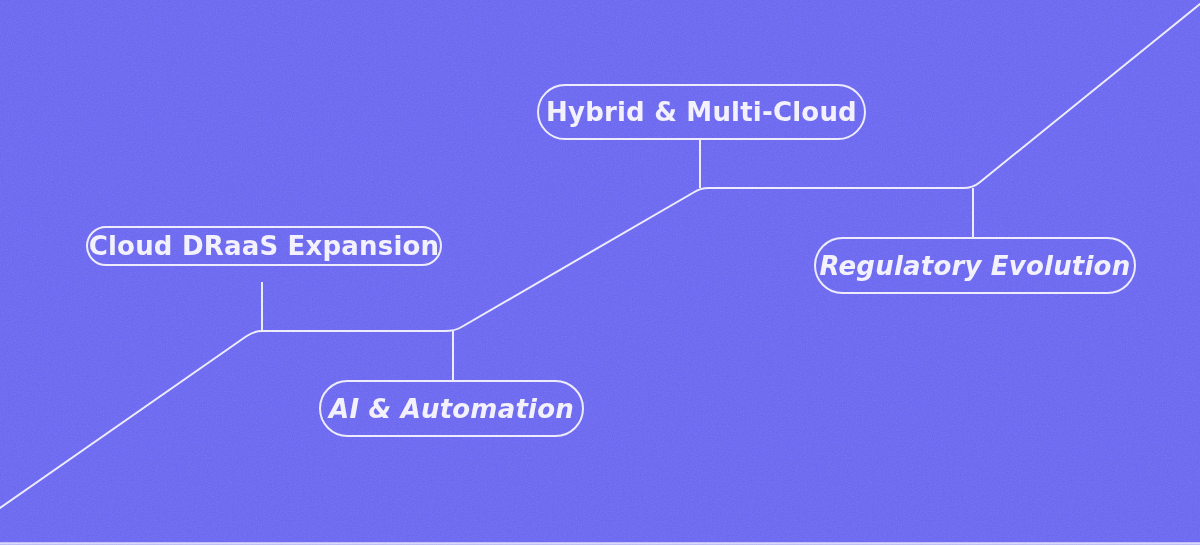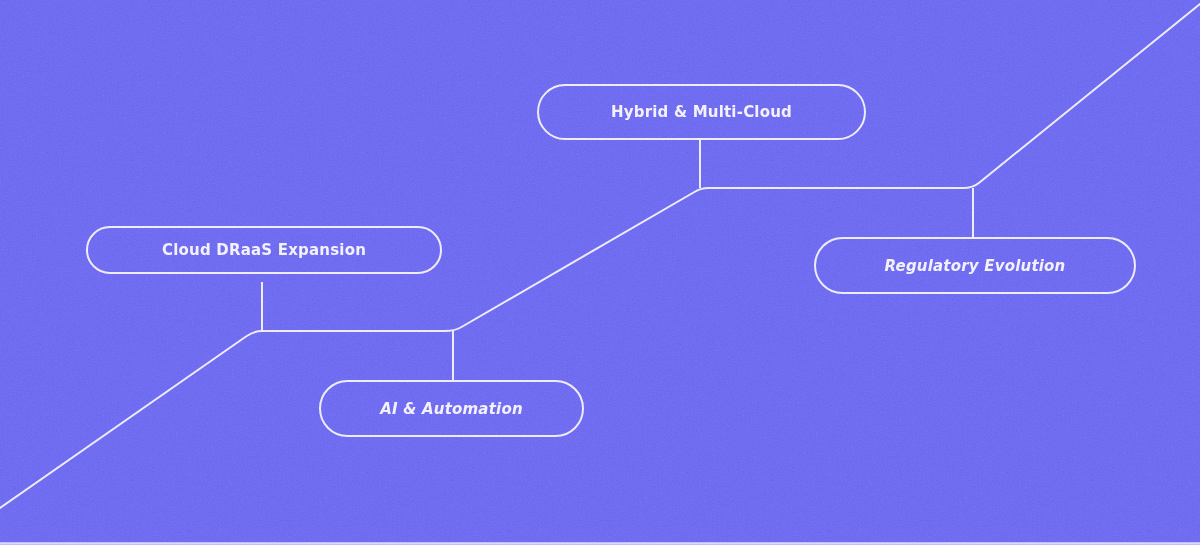--- a/index.html
+++ b/index.html
@@ -15,26 +15,26 @@
     position: absolute; left: 0; top: 0;
     color: var(--line-color, #EDEBFA);
   }
   .node {
     position: absolute;
     display: flex; align-items: center; justify-content: center;
     border: 2px solid var(--line-color, #EDEBFA);
     border-radius: 999px;
     box-sizing: border-box;
     color: var(--text-color, #F2F0FC);
-    font-size: 15px; font-weight: 700; letter-spacing: 0.2px;
+    font-size: 26px; font-weight: 700; letter-spacing: 0.2px;
     white-space: nowrap;
     cursor: default;
   }
   .node-hybrid     { left: 537px; top:  84px; width: 329px; height: 56px; }
-  .node-cloud      { left:  86px; top: 226px; width: 356px; height: 48px; }
+  .node-cloud      { left:  86px; top: 226px; width: 356px; height: 40px; }
   .node-regulatory { left: 814px; top: 237px; width: 322px; height: 57px; font-style: italic; }
   .node-ai         { left: 319px; top: 380px; width: 265px; height: 57px; font-style: italic; }
   .noise {
     position: absolute; left: 0; top: 0;
     pointer-events: none;
   }
 </style>
 </head>
 <body>
 

